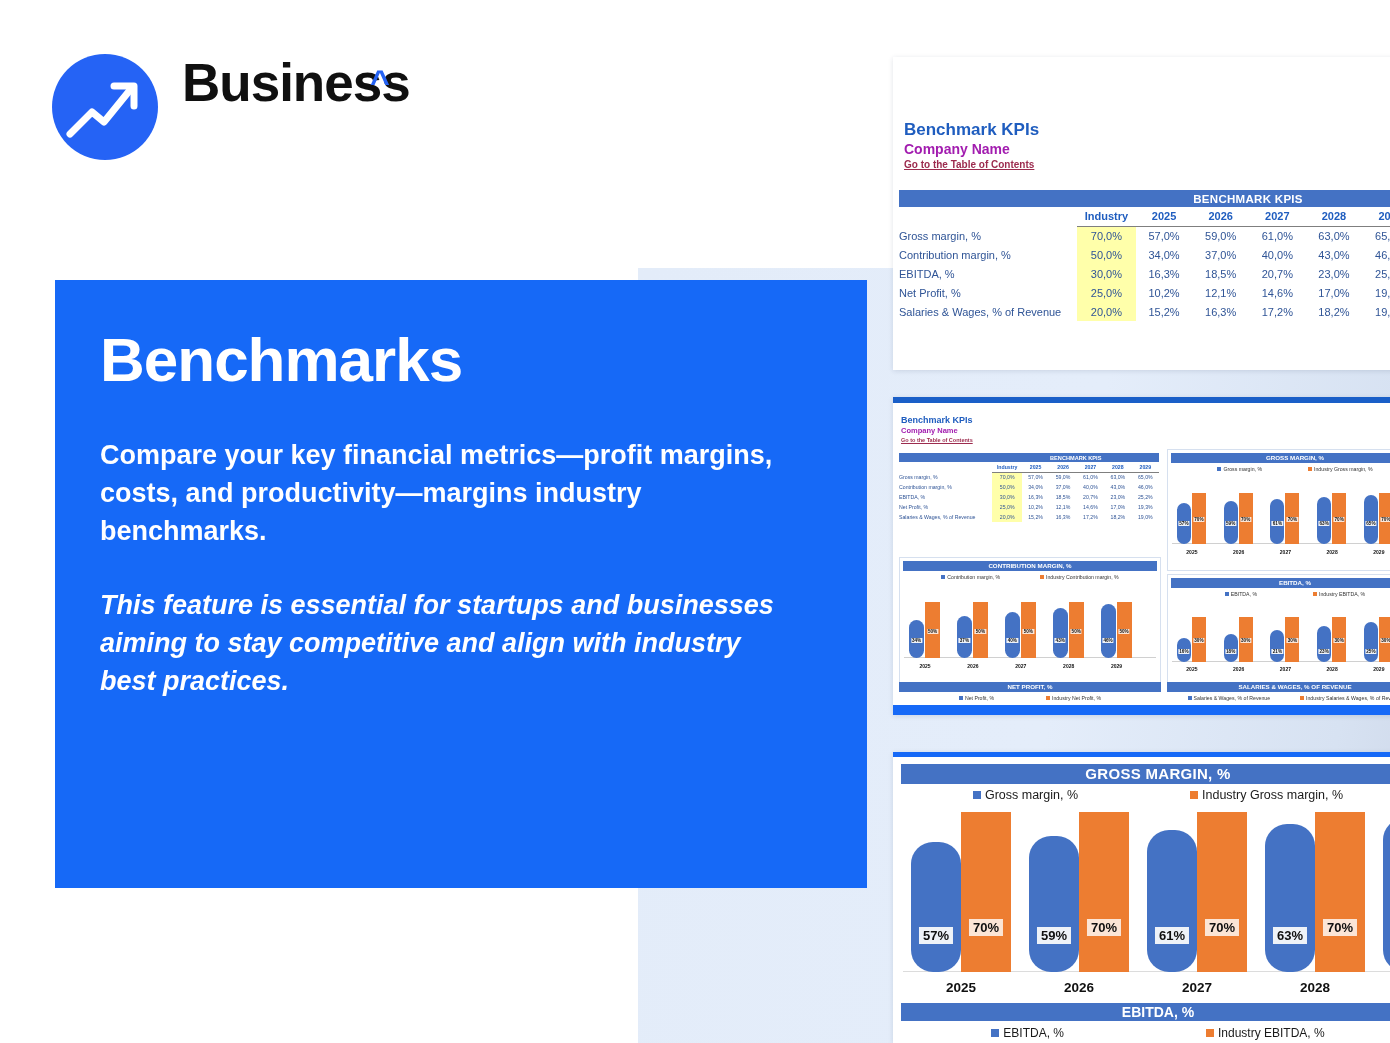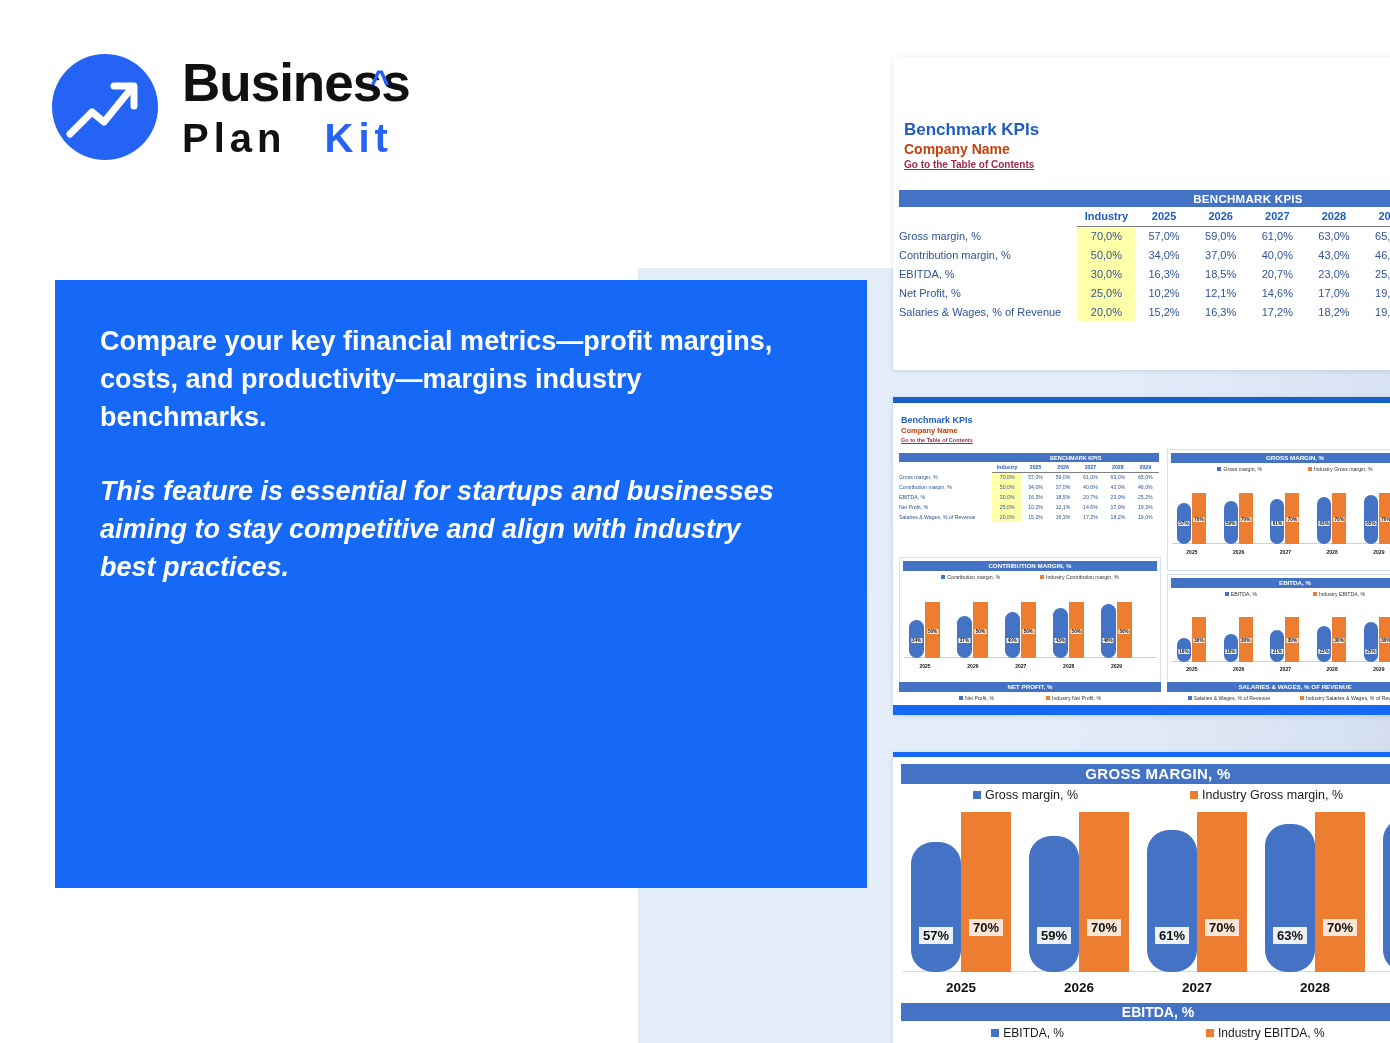--- a/index.html
+++ b/index.html
@@ -41,21 +41,21 @@
   
   .panel { position:absolute; background:#ffffff; overflow:hidden;
            box-shadow:0 1px 5px rgba(20,40,80,.13); }
   .panel-1 { left:893px; top:57px; width:530px; height:313px; }
   .panel-2 { left:893px; top:397px; width:530px; height:318px; }
   .panel-3 { left:893px; top:752px; width:530px; height:291px; }
 
   
   .sheet-head { color:#1f5dbf; }
   .sh-title { font-weight:bold; color:#1f5dbf; }
-  .sh-company { font-weight:bold; color:#c2410c; }
+  .sh-company { font-weight:bold; color:#a21caf; }
   .sh-link { color:#9c2b4e; text-decoration:underline; font-weight:bold; }
 
   
   table.kpi { border-collapse:collapse; }
   table.kpi .band td { background:#4472c4; color:#ffffff; font-weight:bold;
                         text-align:center; }
   table.kpi th { color:#1f5dbf; font-weight:bold; text-align:center;
                  border-bottom:1px solid #7f7f7f; }
   table.kpi td { color:#2f5496; text-align:center; white-space:nowrap; }
   table.kpi td.rowlabel { text-align:left; color:#2f5496; }
@@ -93,29 +93,26 @@
       <svg width="106" height="106" viewBox="0 0 106 106">
         <path d="M18 80 L40 58 L52 68 L78 36" stroke="#ffffff" stroke-width="7" fill="none" stroke-linecap="round" stroke-linejoin="round"></path>
         <path d="M62 32 L82 32 L82 52" stroke="#ffffff" stroke-width="7" fill="none" stroke-linecap="round" stroke-linejoin="round"></path>
       </svg>
     </div>
     <div class="logo-text">
       <div class="logo-line1" style="position:relative;">
         <span>Business</span>
         <span class="logo-hat">^</span>
       </div>
-      <div class="logo-line2">
-        <span>Plan</span>
-        <span class="logo-kit" style="margin-left:22px;">Kit</span>
-      </div>
     </div>
   </div>
 
   <div class="bluecard">
     <div class="bc-inner">
+      <div class="bc-title">Benchmarks</div>
       <div class="bc-para">Compare your key financial metrics—profit margins, costs, and productivity—margins industry benchmarks.</div>
       <div class="bc-para">This feature is essential for startups and businesses aiming to stay competitive and align with industry best practices.</div>
     </div>
   </div>
 
   <div class="panel panel-1">
     <div class="sheet-head" style="position:absolute;left:11px;top:62px;">
       <div class="sh-title" style="font-size:17px;line-height:21px;">Benchmark KPIs</div>
       <div class="sh-company" style="font-size:14px;line-height:18px;">Company Name</div>
       <div class="sh-link" style="font-size:10px;line-height:14px;">Go to the Table of Contents</div>

